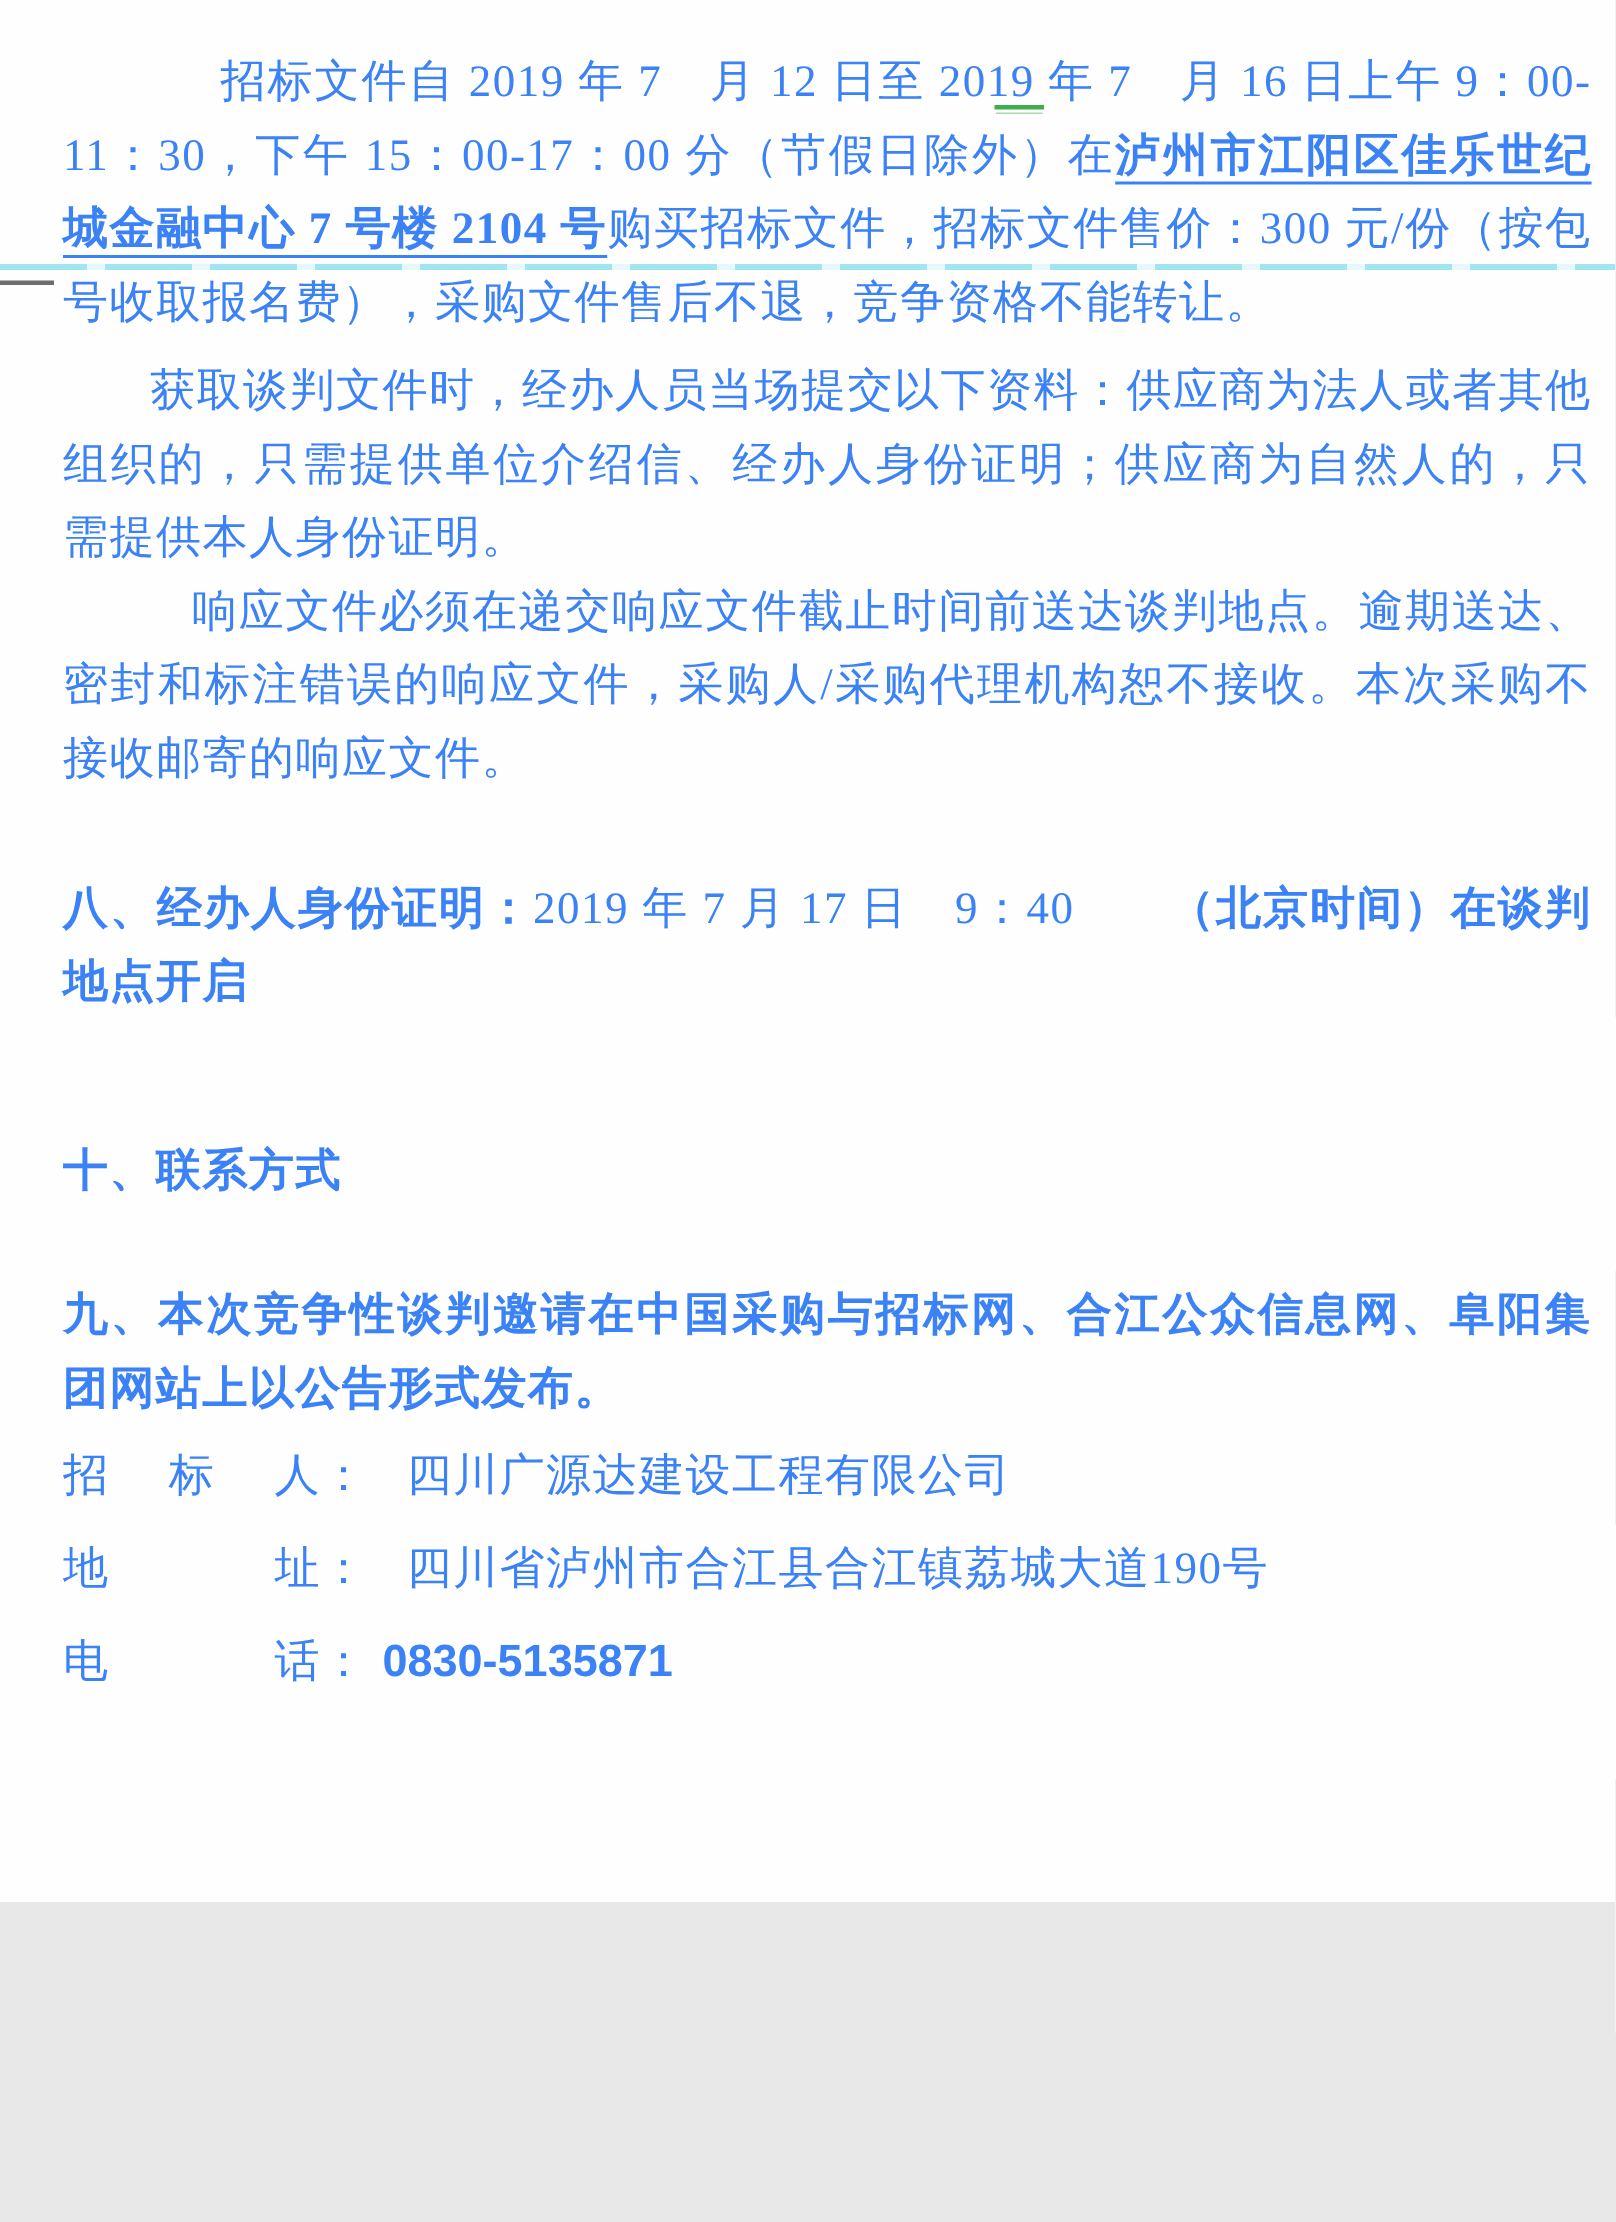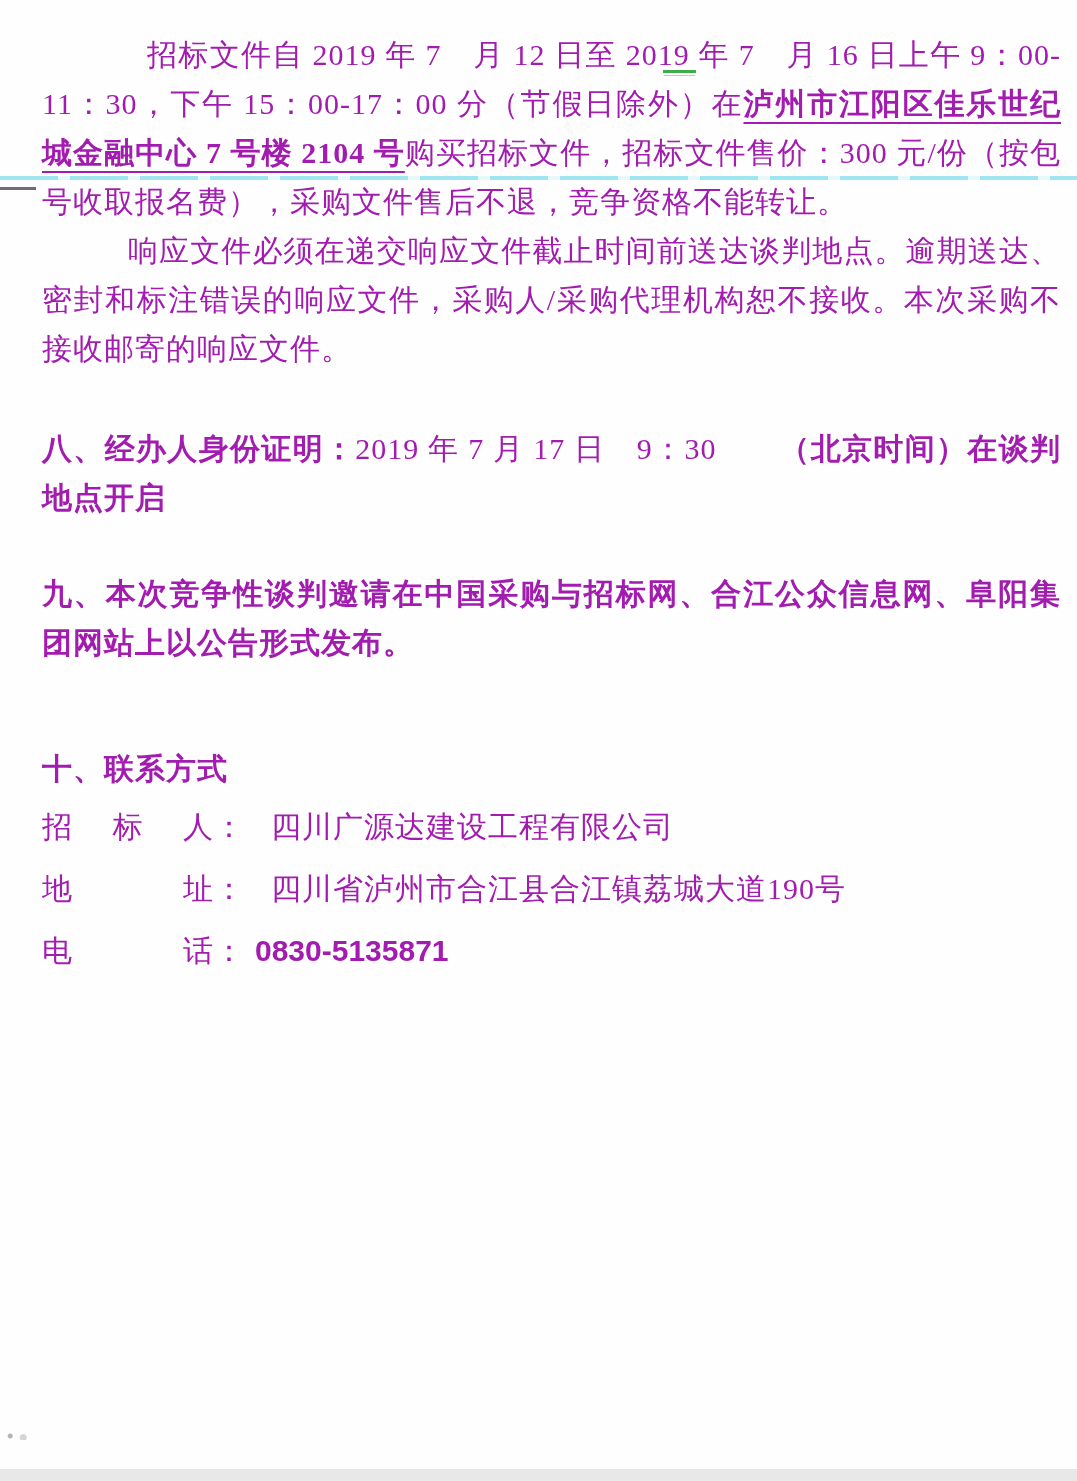--- a/index.html
+++ b/index.html
@@ -1,24 +1,24 @@
 <!DOCTYPE html>
 <html><head>
 <meta charset="utf-8">
 <style>
   html, body { margin: 0; padding: 0; background: #e8e8e8; }
   .page {
     position: relative;
     width: 1077px;
-    height: 1469px;
+    height: 1268px;
     margin: 0 auto;
     background: #fefefe;
     overflow: hidden;
     font-family: "Liberation Serif", "DejaVu Serif", serif;
-    color: #a21caf;
+    color: #3b82f6;
   }
   .doc {
     position: relative;
     padding: 30px 16px 0 42px;
     font-size: 30px;
     line-height: 49px;
     text-align: justify;
     letter-spacing: 1px;
   }
   .doc p, .doc div.h { margin: 0; }
@@ -85,30 +85,31 @@
 
   <div class="scan-cyan"></div>
   <div class="scan-gray"></div>
   <div class="green-mark"></div>
   <div class="smudge"></div>
 
   <div class="doc">
 
     <p class="para1"><span>招标文件自 2019 年 7　月 12 日至 2019 年 7　月 16 日上午 9：00-11：30，下午 15：00-17：00 分（节假日除外）在</span><span class="bold ul">泸州市江阳区佳乐世纪城金融中心 7 号楼 2104 号</span><span>购买招标文件，招标文件售价：300 元/份（按包号收取报名费），采购文件售后不退，竞争资格不能转让。</span></p>
 
+    <p class="para2">获取谈判文件时，经办人员当场提交以下资料：供应商为法人或者其他组织的，只需提供单位介绍信、经办人身份证明；供应商为自然人的，只需提供本人身份证明。</p>
 
 
     <p class="sec6-body">响应文件必须在递交响应文件截止时间前送达谈判地点。逾期送达、密封和标注错误的响应文件，采购人/采购代理机构恕不接收。本次采购不接收邮寄的响应文件。</p>
 
 
-    <div class="h sec8-h"><span class="bold">八、经办人身份证明：</span><span>2019 年 7 月 17 日　9：30　　</span><span class="bold">（北京时间）在谈判地点开启</span></div>
+    <div class="h sec8-h"><span class="bold">八、经办人身份证明：</span><span>2019 年 7 月 17 日　9：40　　</span><span class="bold">（北京时间）在谈判地点开启</span></div>
+
+    <div class="h sec10-h bold">十、联系方式</div>
 
     <div class="h sec9-h bold">九、本次竞争性谈判邀请在中国采购与招标网、合江公众信息网、阜阳集团网站上以公告形式发布。</div>
-
-    <div class="h sec10-h bold">十、联系方式</div>
 
     <div class="contact-row first"><span class="clabel">招标人</span><span>：</span><span class="cval wide">四川广源达建设工程有限公司</span></div>
 
     <div class="contact-row"><span class="clabel">地址</span><span>：</span><span class="cval wide">四川省泸州市合江县合江镇荔城大道190号</span></div>
 
 
     <div class="contact-row"><span class="clabel">电话</span><span>：</span><span class="cval sans">0830-5135871</span></div>
 
   </div>
 </div>

